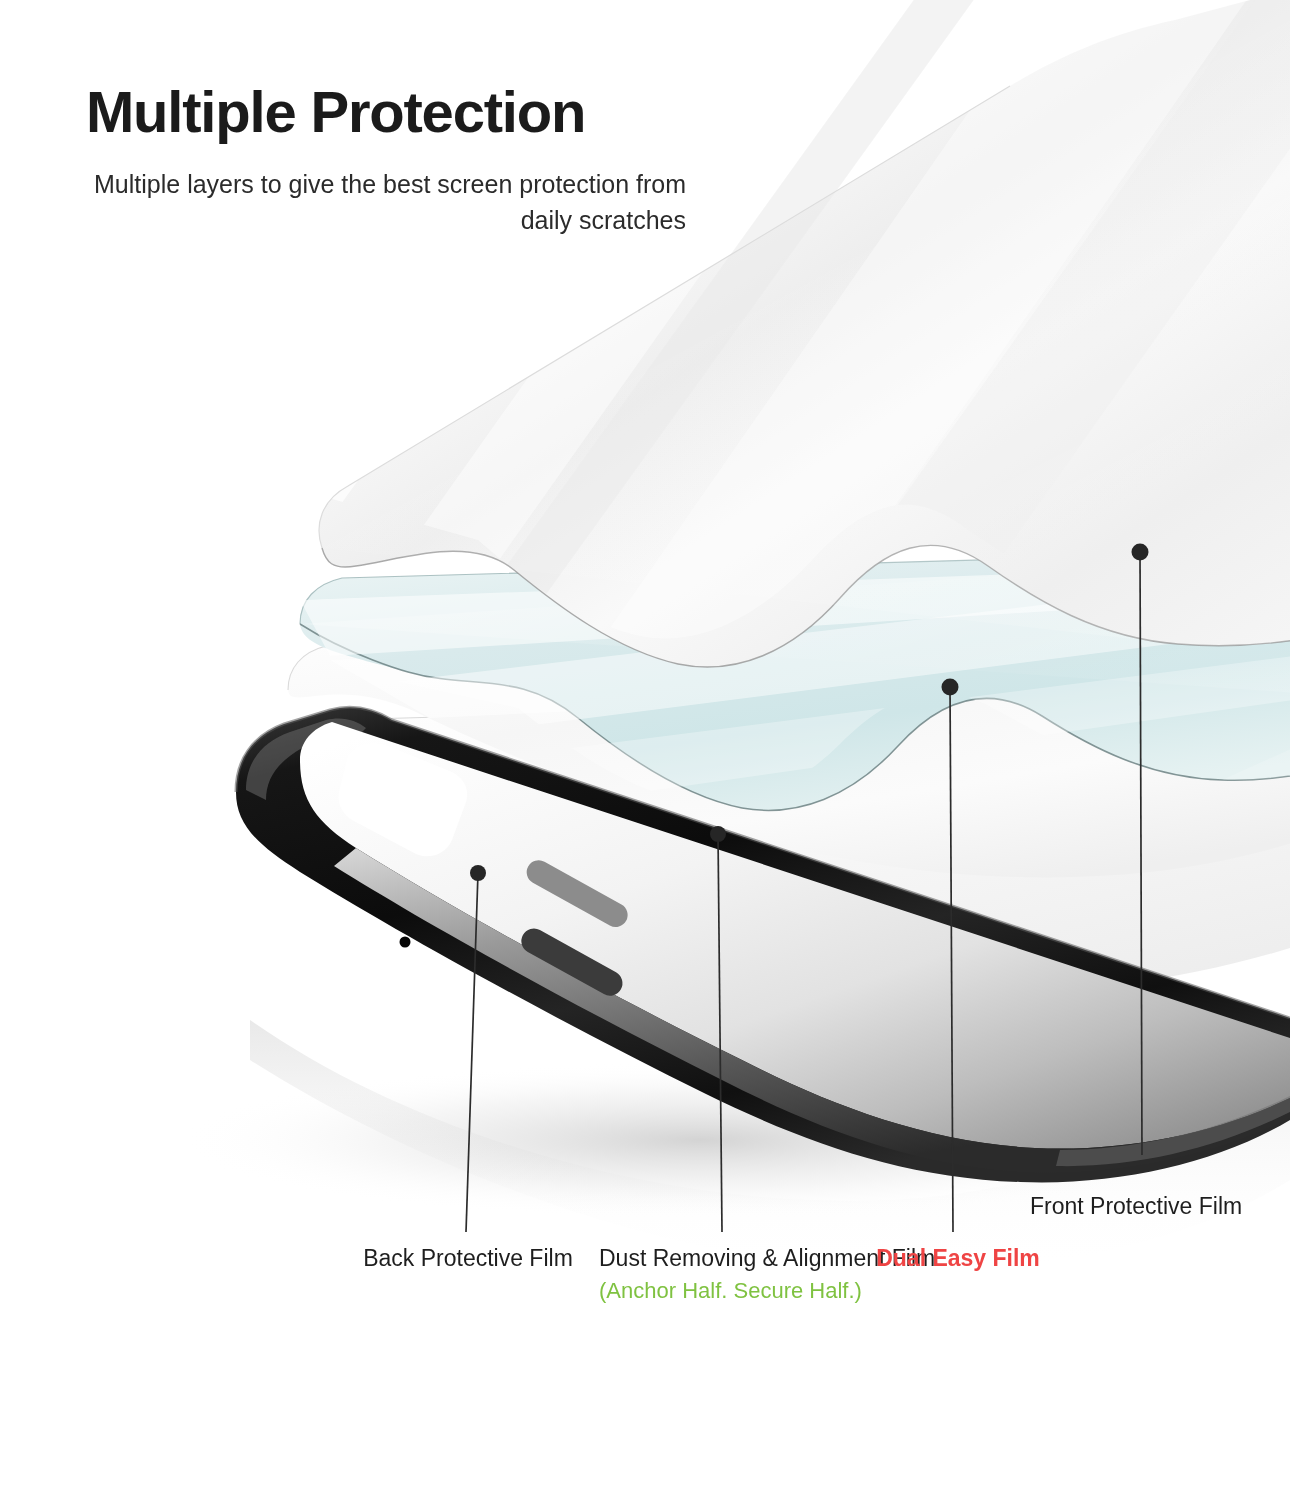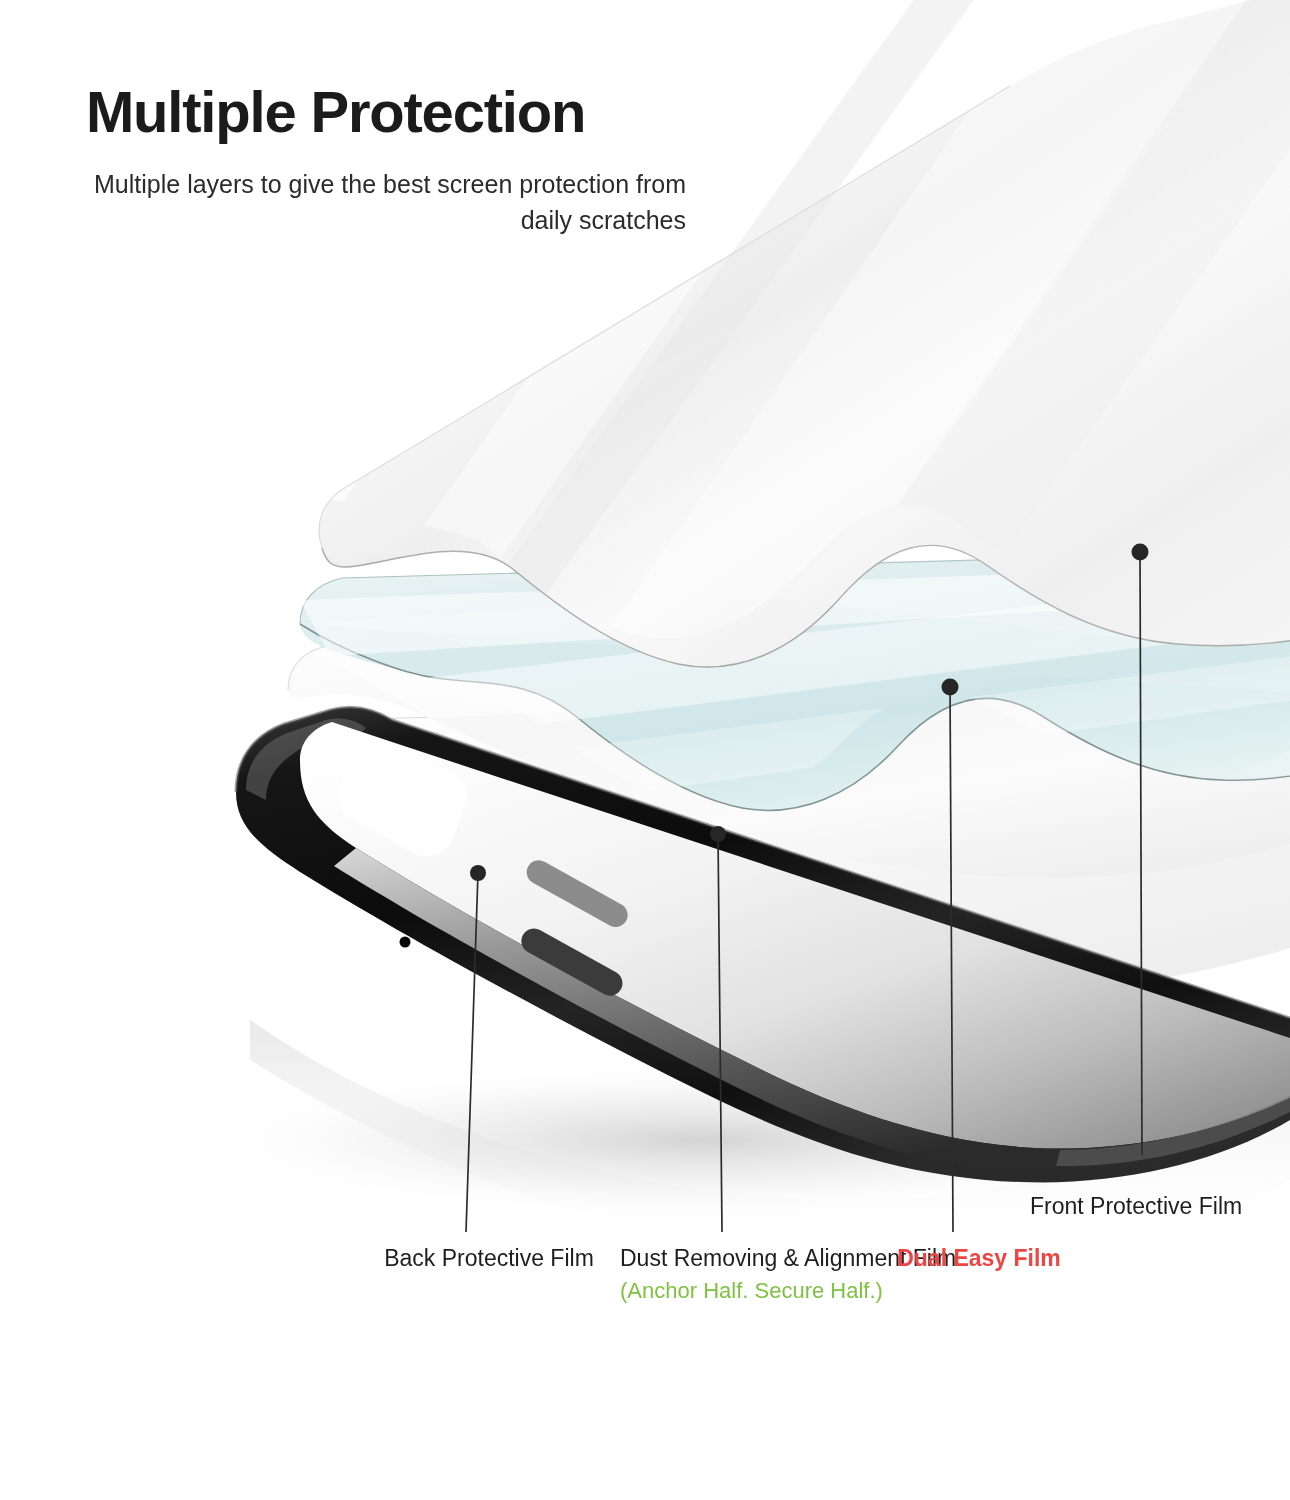--- a/index.html
+++ b/index.html
@@ -21,21 +21,21 @@
     font-size:25px;font-weight:400;color:#2b2b2b;line-height:1.45;text-align:right;
   }
 
   
   .label{
     position:absolute;font-size:23px;color:#1e1e1e;
     white-space:nowrap;line-height:1.45;
   }
   .label.green{color:#ef4444;font-weight:600;}
   .label .sub{display:block;font-size:22px;color:#7fc241;font-weight:400;}
-  .label.center{transform:translateX(-50%);text-align:center;margin-left:21px;}
+  .label.center{transform:translateX(-50%);text-align:center;}
 
   
   #art{position:absolute;left:0;top:0;width:1290px;height:1500px;}
 </style>
 </head>
 <body>
 
 <div id="stage">
 
   <svg id="art" viewBox="0 0 1290 1500">

